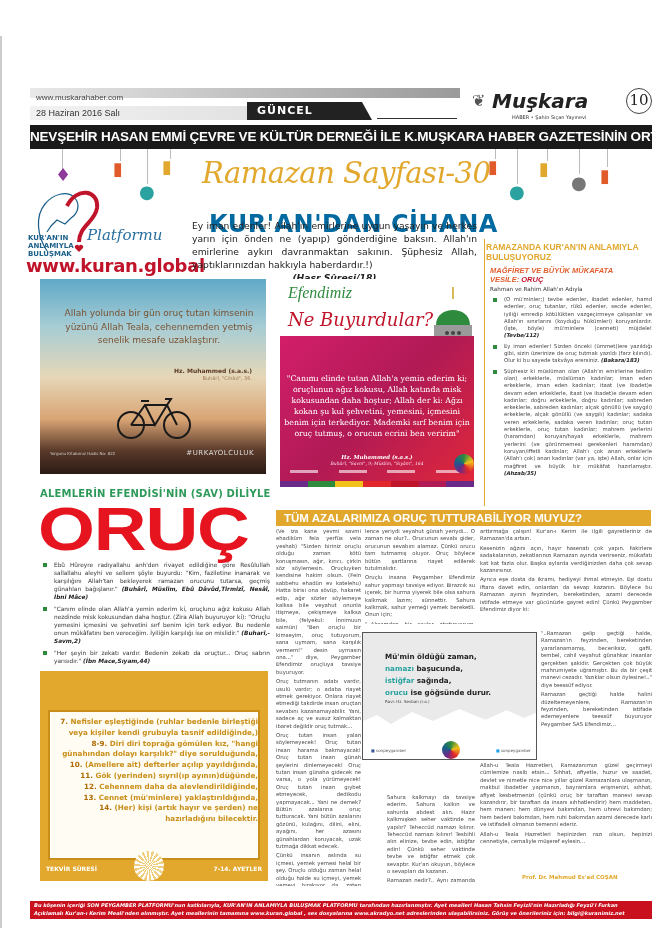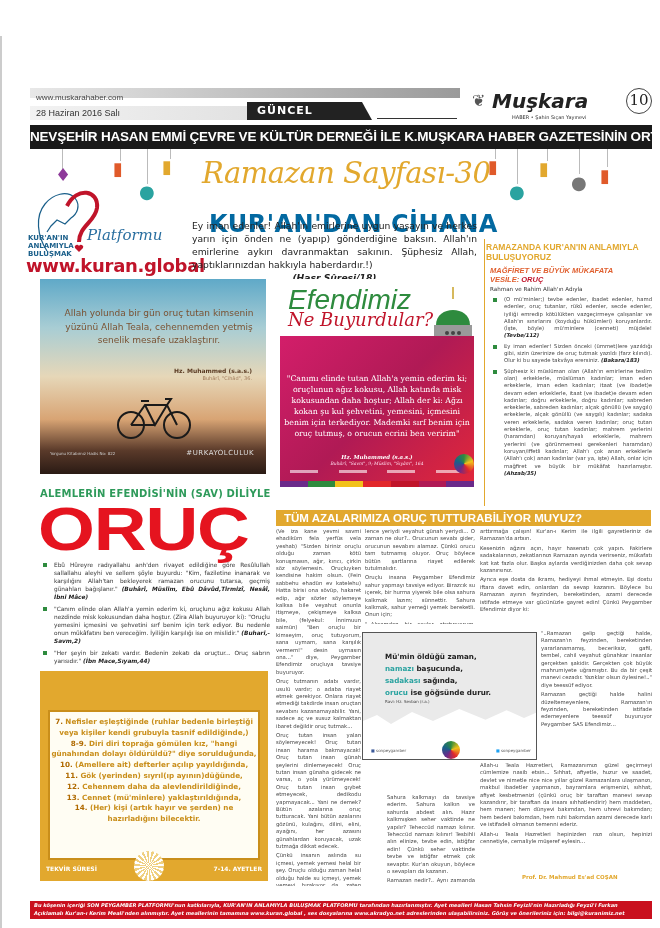--- a/index.html
+++ b/index.html
@@ -47,21 +47,21 @@
     background: linear-gradient(to bottom, #5fa9c8 0%, #a8cdd4 25%, #e6d7b8 50%, #d8a474 72%, #5a3a2a 88%, #2a1a14 100%); overflow: hidden; }
   .photo-q { position: absolute; left: 0; top: 28px; width: 226px; text-align: center; font-size: 9px; line-height: 13.5px; color: #7a5233; font-family: "DejaVu Sans", sans-serif; padding-left: 12px; }
   .photo-a { position: absolute; right: 14px; top: 88px; font-size: 6px; font-weight: bold; color: #5a3a22; }
   .photo-s { position: absolute; right: 14px; top: 96px; font-size: 5px; color: #a07a5a; }
   .bike { position: absolute; left: 75px; top: 112px; }
   .photo-tag { position: absolute; right: 12px; top: 170px; font-size: 7px; color: #ddd; letter-spacing: 0.5px; }
   .photo-tag2 { position: absolute; left: 10px; top: 172px; font-size: 4px; color: #ccc; }
 
   
   .efe { position: absolute; left: 278px; top: 243px; width: 194px; height: 202px; background: #fff; overflow: hidden; }
-  .efe-t1 { position: absolute; left: 8px; top: 5px; font-size: 28px; font-style: italic; color: #2e8b3e; font-family: Liberation Sans, sans-serif; }
+  .efe-t1 { position: absolute; left: 8px; top: 5px; font-size: 16px; font-style: italic; color: #2e8b3e; font-family: Liberation Serif, serif; }
   .efe-t2 { position: absolute; left: 8px; top: 30px; font-size: 18px; font-style: italic; color: #c0142a; font-family: "DejaVu Serif", serif; }
   .dome { position: absolute; left: 150px; top: 8px; width: 46px; height: 60px; }
   .efe-body { position: absolute; left: 0; top: 57px; width: 194px; height: 145px; background: linear-gradient(135deg, #d31e6a 0%, #b01a55 50%, #e0273b 100%); }
   .efe-q { position: absolute; left: 0; top: 37px; width: 194px; text-align: center; font-family: "DejaVu Serif", serif; font-size: 7.8px; line-height: 11px; color: #fff; padding: 0 4px; }
   .efe-a { position: absolute; left: 0; top: 118px; width: 194px; text-align: center; font-size: 5.5px; font-weight: bold; font-style: italic; color: #fff; font-family: "DejaVu Serif", serif; }
   .efe-s { position: absolute; left: 0; top: 125px; width: 194px; text-align: center; font-size: 4.5px; font-style: italic; color: #fde; font-family: "DejaVu Serif", serif; }
   .efe-social { position: absolute; left: 0; top: 134px; width: 194px; height: 5px; display: flex; justify-content: space-around; }
   .efe-social span { width: 28px; height: 3px; background: rgba(255,255,255,0.6); }
   .rainbow { position: absolute; left: 278px; top: 445px; width: 194px; height: 6px; display: flex; }
   .rainbow span { flex: 1; }
@@ -83,21 +83,21 @@
   .oruc { position: absolute; left: 36px; top: 462px; font-size: 62px; font-weight: bold; color: #e5141f; font-family: "Liberation Sans", sans-serif; letter-spacing: -1px; line-height: 62px; transform: scaleX(1.18); transform-origin: left; }
   .oruc-list { position: absolute; left: 38px; top: 525px; width: 230px; list-style: none; font-size: 5.8px; line-height: 8px; color: #333; text-align: justify; }
   .oruc-list li { position: relative; padding-left: 14px; margin-bottom: 4px; }
   .oruc-list li::before { content: ""; position: absolute; left: 3px; top: 2px; width: 4px; height: 4px; background: #2e8b3e; }
   .oruc-list .ref { font-weight: bold; font-style: italic; color: #222; }
 
   
   .mv { position: absolute; left: 38px; top: 635px; width: 228px; height: 210px; background: #e2a82e; }
   .mv-title { position: absolute; left: 0; top: 4px; width: 228px; text-align: center; font-size: 27px; font-style: italic; color: #fff; font-family: "DejaVu Sans", sans-serif; letter-spacing: 1px; font-weight: 300; }
   .mv-inner { position: absolute; left: 8px; top: 39px; width: 212px; height: 150px; background: #fffdf3; border: 2px solid #c98e1a; }
-  .mv-text { position: absolute; left: 0; top: 5px; width: 208px; text-align: center; font-size: 7.2px; line-height: 10.8px; color: #c98e1a; font-weight: bold; font-family: "DejaVu Sans", sans-serif; }
+  .mv-text { position: absolute; left: 0; top: 5px; width: 208px; text-align: right; font-size: 7.2px; line-height: 10.8px; color: #c98e1a; font-weight: bold; font-family: "DejaVu Sans", sans-serif; }
   .mv-text b { color: #b06a00; }
   .mv-foot-l { position: absolute; left: 6px; top: 194px; font-size: 6px; color: #fff; font-weight: bold; }
   .mv-foot-r { position: absolute; right: 6px; top: 194px; font-size: 6px; color: #fff; font-weight: bold; }
   .mv-sun { position: absolute; left: 94px; top: 180px; width: 30px; height: 30px; border-radius: 50%; background: repeating-conic-gradient(#fff 0 10deg, #f0d080 10deg 20deg); }
 
   
   .ta-bar { position: absolute; left: 274px; top: 474px; width: 375px; height: 16px; background: #e2a82e; color: #fff; font-family: "Liberation Sans", sans-serif; font-weight: bold; font-size: 11.5px; line-height: 16px; padding-left: 8px; white-space: nowrap; overflow: hidden; }
   .col { position: absolute; font-size: 5.3px; line-height: 7.4px; color: #444; text-align: justify; font-family: "DejaVu Sans", sans-serif; overflow: hidden; }
   .col p { margin-bottom: 2px; }
   .col1 { left: 274px; top: 492px; width: 85px; height: 358px; }
@@ -244,21 +244,21 @@
   <ul class="oruc-list">
     <li><span>Ebû Hüreyre radıyallahu anh'den rivayet edildiğine göre Resûlullah sallallahu aleyhi ve sellem şöyle buyurdu: "Kim, faziletine inanarak ve karşılığını Allah'tan bekleyerek ramazan orucunu tutarsa, geçmiş günahları bağışlanır."</span> <span class="ref">(Buhârî, Müslim, Ebû Dâvûd,Tirmizî, Nesâî, İbni Mâce)</span></li>
     <li><span>"Canım elinde olan Allah'a yemin ederim ki, oruçlunu ağız kokusu Allah nezdinde misk kokusundan daha hoştur. (Zira Allah buyuruyor ki): "Oruçlu yemesini içmesini ve şehvetini sırf benim için terk ediyor. Bu nedenle onun mükâfatını ben vereceğim. İyiliğin karşılığı ise on mislidir."</span> <span class="ref">(Buhari,-Savm,2)</span></li>
     <li><span>"Her şeyin bir zekatı vardır. Bedenin zekatı da oruçtur... Oruç sabrın yarısıdır."</span> <span class="ref">(İbn Mace,Sıyam,44)</span></li>
   </ul>
 
   <div class="mv">
     <div class="mv-inner">
       <div class="mv-text" id="mv-text">
           <div><b>7.</b><span> Nefisler eşleştiğinde (ruhlar bedenle birleştiği veya kişiler kendi grubuyla tasnif edildiğinde,)</span></div>
-          <div><b>8-9.</b><span> Diri diri toprağa gömülen kız, "hangi günahından dolayı öldürüldü?" diye sorulduğunda,</span></div>
+          <div><b>8-9.</b><span> Diri diri toprağa gömülen kız, "hangi günahından dolayı karşılık?" diye sorulduğunda,</span></div>
           <div><b>10.</b><span> (Amellere ait) defterler açılıp yayıldığında,</span></div>
           <div><b>11.</b><span> Gök (yerinden) sıyrıl(ıp ayının)düğünde,</span></div>
           <div><b>12.</b><span> Cehennem daha da alevlendirildiğinde,</span></div>
           <div><b>13.</b><span> Cennet (mü'minlere) yaklaştırıldığında,</span></div>
           <div><b>14.</b><span> (Her) kişi (artık hayır ve şerden) ne hazırladığını bilecektir.</span></div>
         </div>
     </div>
     <div class="mv-sun"></div>
     <div class="mv-foot-l">TEKVİR SÛRESİ</div>
     <div class="mv-foot-r">7-14. AYETLER</div>
@@ -293,21 +293,21 @@
       <p>Allah-u Teala Hazretleri, Ramazanımızı güzel geçirmeyi cümlemize nasib etsin... Sıhhat, afiyetle, huzur ve saadet, devlet ve nimetle nice nice yıllar güzel Ramazanlara ulaşmanızı, makbul ibadetler yapmanızı, bayramlara erişmenizi, sıhhat, afiyet kesbetmenizi (çünkü oruç bir taraftan manevi sevap kazandırır, bir taraftan da insanı sıhhatlendirir) hem maddeten, hem manen; hem dünyevi bakımdan, hem uhrevi bakımdan; hem bedeni bakımdan, hem ruhi bakımdan azami derecede karlı ve istifadeli olmanızı temenni ederiz.</p>
       <p>Allah-u Teala Hazretleri hepinizden razı olsun, hepinizi cennetiyle, cemaliyle müşeref eylesin...</p>
     </div>
   <div class="sign">Prof. Dr. Mahmud Es'ad COŞAN</div>
 
   <div class="hc">
     <div class="hc-shape"></div>
     <div class="hc-t">
       <div>Mü'min öldüğü zaman,</div>
       <div><span class="hl">namazı</span><span> başucunda,</span></div>
-      <div><span class="hl">sadakası</span><span> sağında,</span></div>
+      <div><span class="hl">istiğfar</span><span> sağında,</span></div>
       <div><span class="hl">orucu</span><span> ise göğsünde durur.</span></div>
     </div>
     <div class="hc-r">Ravi: Hz. Sevban (r.a.)</div>
     <div class="hc-foot">
       <span><span style="color:#3b5998">■</span> <span>sonpeygamber</span></span>
       <span class="hc-logo"></span>
       <span><span style="color:#1da1f2">■</span> <span>sonpeygamber</span></span>
     </div>
   </div>
 

